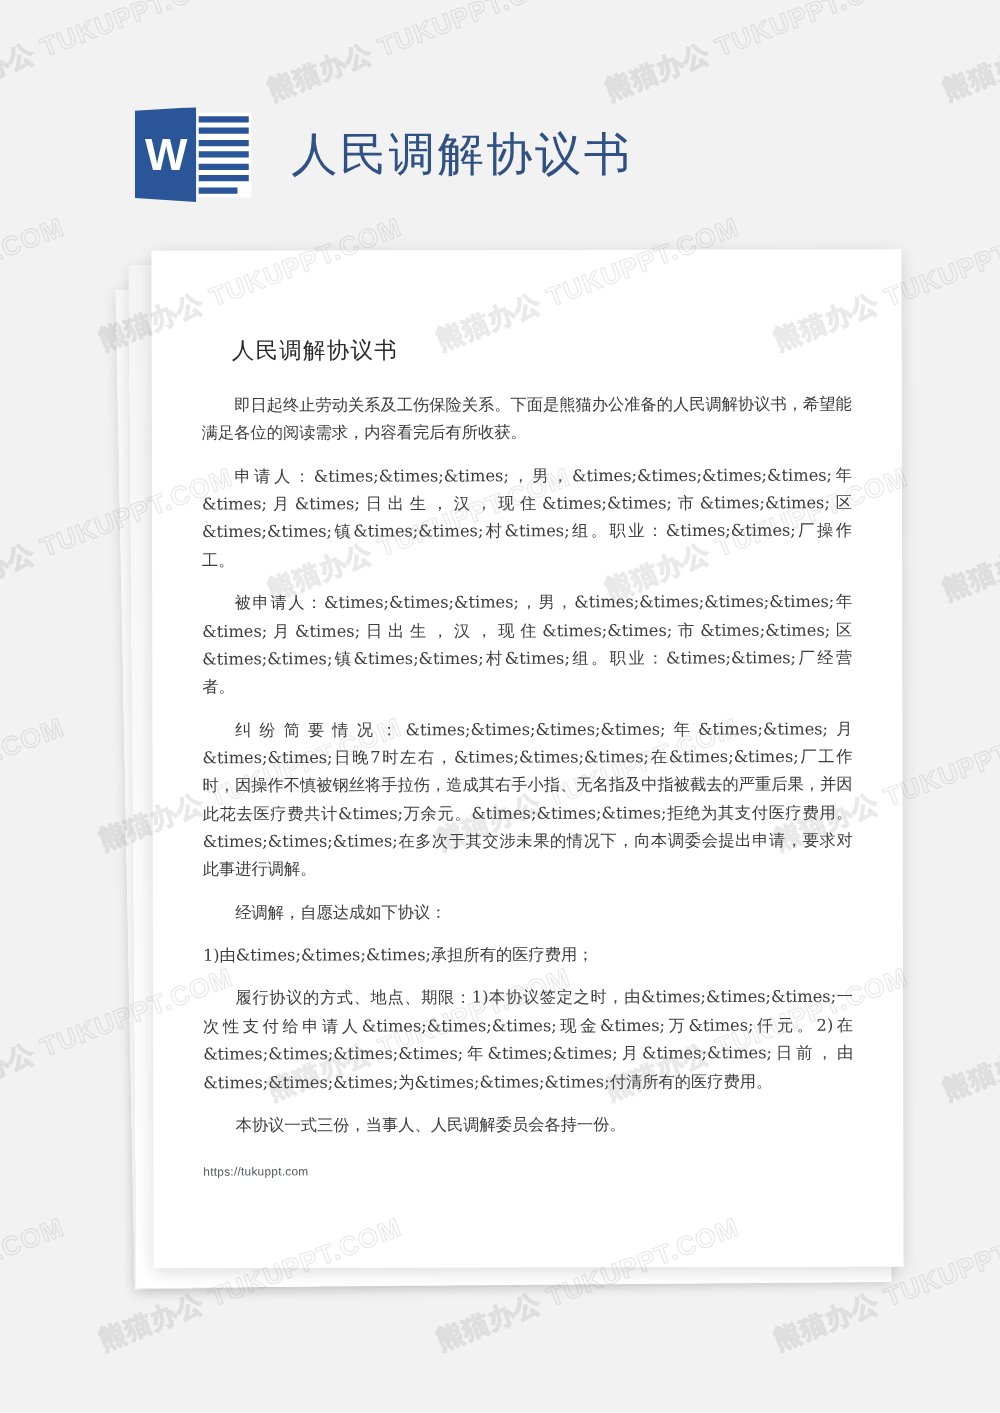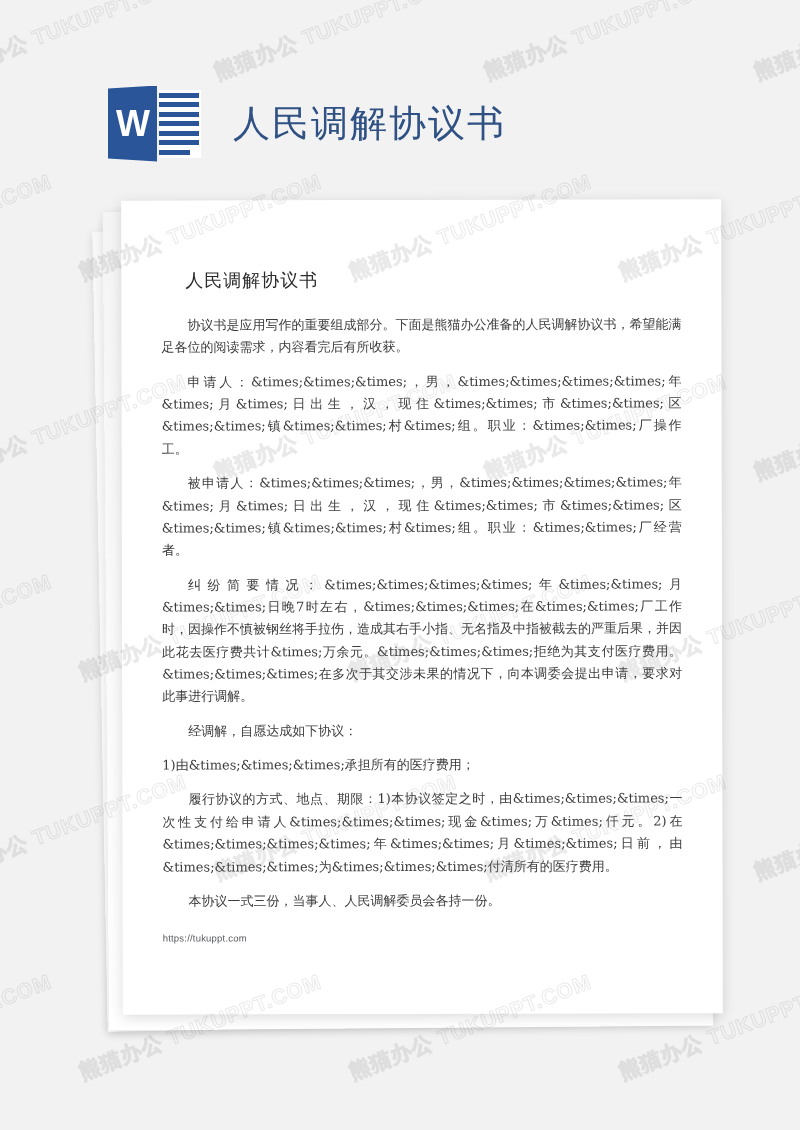--- a/index.html
+++ b/index.html
@@ -185,21 +185,21 @@
 <div id="paper-stack">
 
   <div class="sheet" id="sheet-back-2"></div>
   <div class="sheet" id="sheet-back-1"></div>
 
   <div class="sheet" id="sheet-main">
     <div id="doc-content">
 
       <h1 id="doc-title">人民调解协议书</h1>
 
-      <p class="para">协议书是应用写作的重要组成部分。下面是熊猫办公准备的人民调解协议书，希望能满足各位的阅读需求，内容看完后有所收获。</p>
+      <p class="para">即日起终止劳动关系及工伤保险关系。下面是熊猫办公准备的人民调解协议书，希望能满足各位的阅读需求，内容看完后有所收获。</p>
 
 
       <p class="para">申请人：&amp;times;&amp;times;&amp;times;，男，&amp;times;&amp;times;&amp;times;&amp;times;年&amp;times;月&amp;times;日出生，汉，现住&amp;times;&amp;times;市&amp;times;&amp;times;区&amp;times;&amp;times;镇&amp;times;&amp;times;村&amp;times;组。职业：&amp;times;&amp;times;厂操作工。</p>
 
       <p class="para">被申请人：&amp;times;&amp;times;&amp;times;，男，&amp;times;&amp;times;&amp;times;&amp;times;年&amp;times;月&amp;times;日出生，汉，现住&amp;times;&amp;times;市&amp;times;&amp;times;区&amp;times;&amp;times;镇&amp;times;&amp;times;村&amp;times;组。职业：&amp;times;&amp;times;厂经营者。</p>
 
       <p class="para">纠纷简要情况：&amp;times;&amp;times;&amp;times;&amp;times;年&amp;times;&amp;times;月&amp;times;&amp;times;日晚7时左右，&amp;times;&amp;times;&amp;times;在&amp;times;&amp;times;厂工作时，因操作不慎被钢丝将手拉伤，造成其右手小指、无名指及中指被截去的严重后果，并因此花去医疗费共计&amp;times;万余元。&amp;times;&amp;times;&amp;times;拒绝为其支付医疗费用。&amp;times;&amp;times;&amp;times;在多次于其交涉未果的情况下，向本调委会提出申请，要求对此事进行调解。</p>
 
       <p class="para">经调解，自愿达成如下协议：</p>
 

